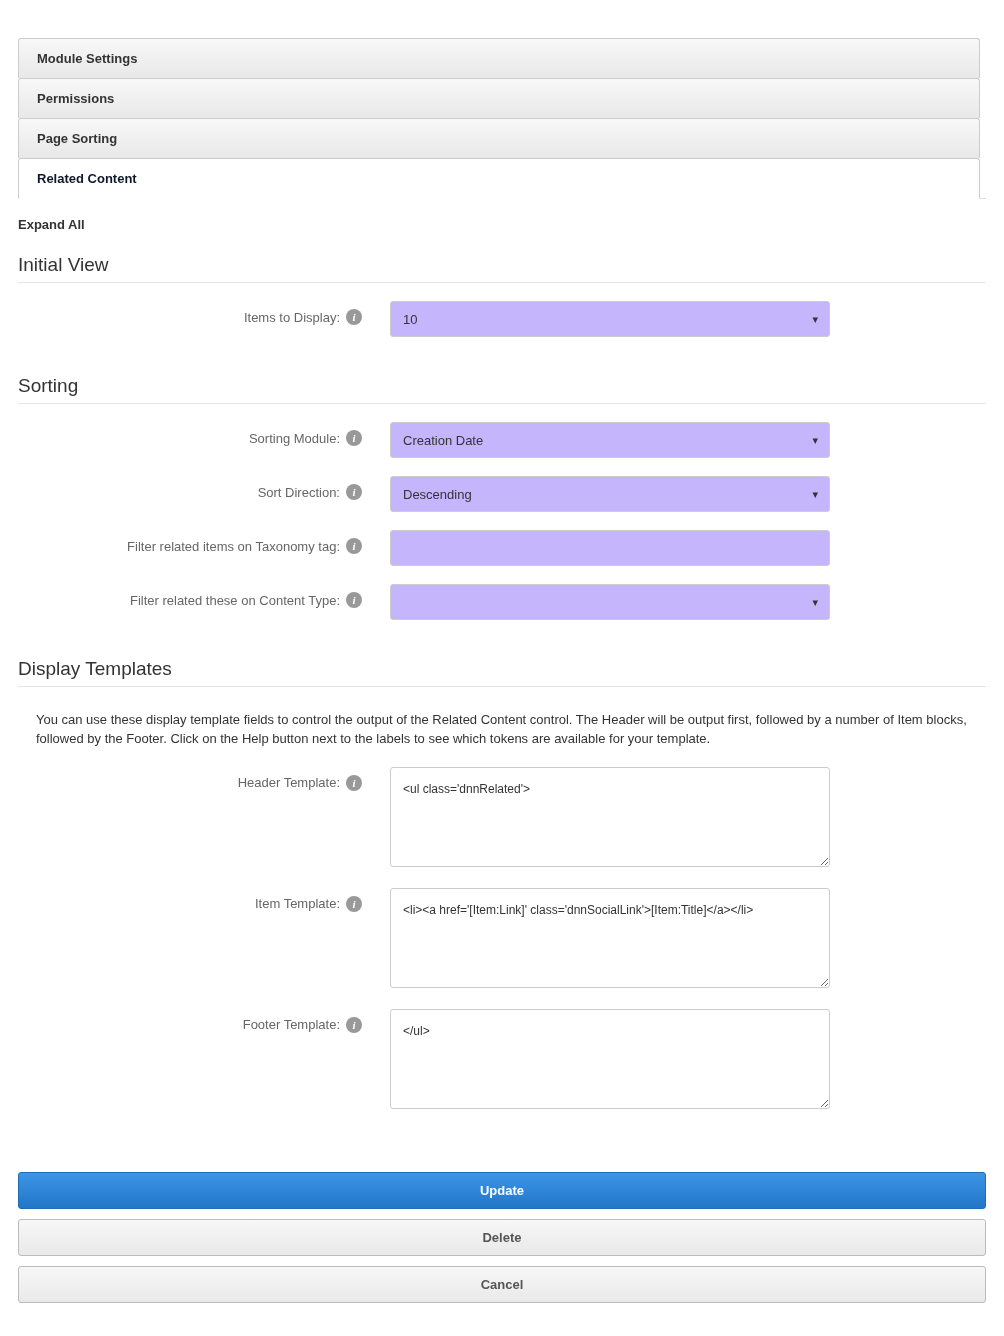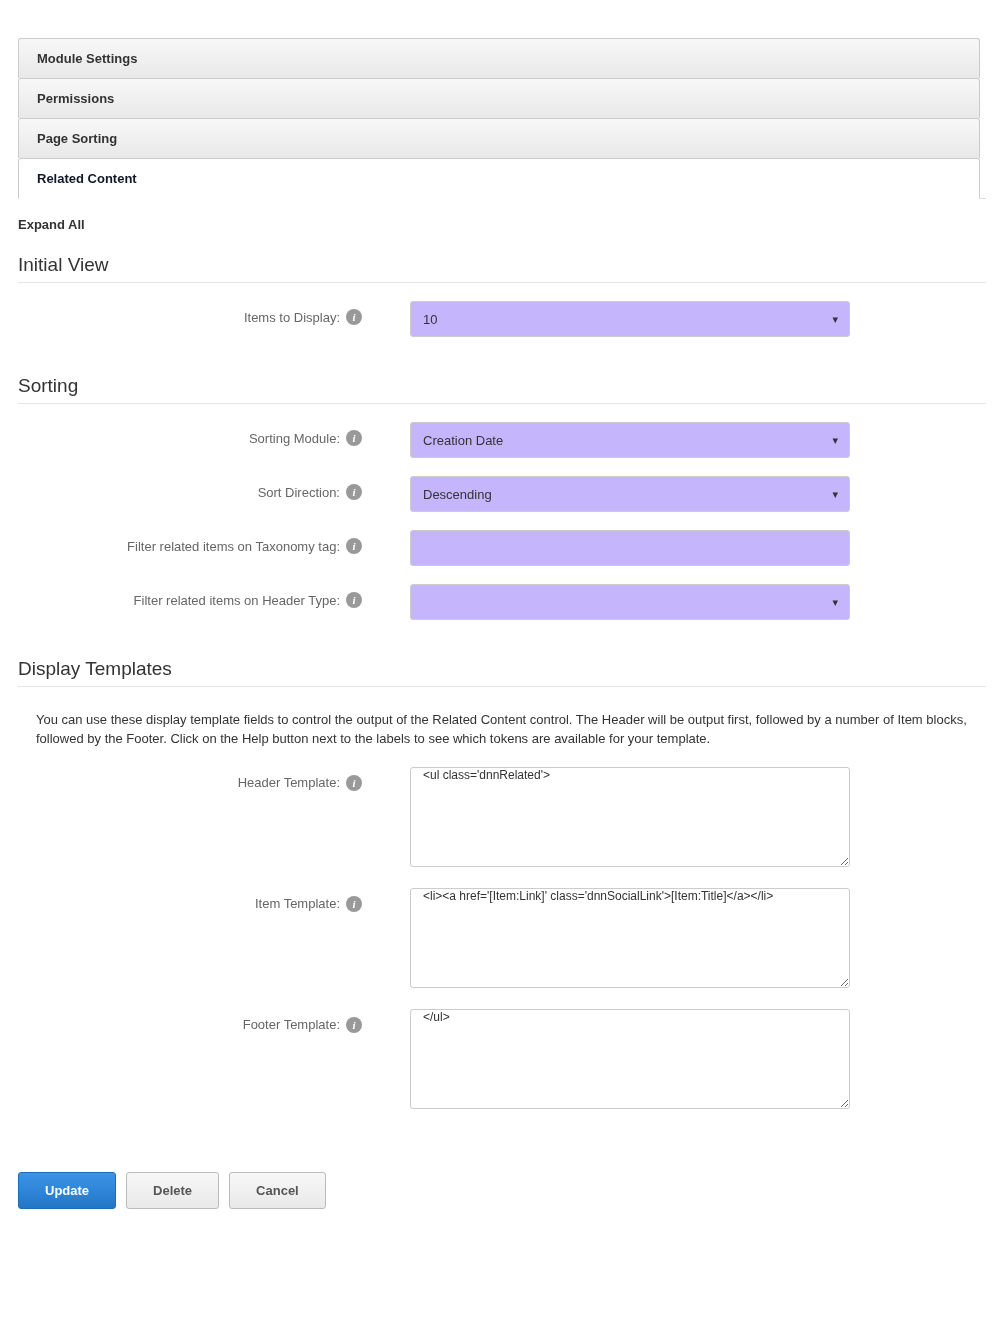--- a/index.html
+++ b/index.html
@@ -56,21 +56,20 @@
     padding-bottom: 6px;
     border-bottom: 1px solid #e5e5e5;
   }
   .section-title.topspace {
     margin-top: 38px;
   }
   .form-row {
     display: flex;
     align-items: flex-start;
     margin: 18px 0;
-    gap: 20px;
   }
   .label-area {
     width: 352px;
     text-align: right;
     padding-right: 8px;
     padding-top: 8px;
     color: #666;
     font-size: 13px;
     display: flex;
     justify-content: flex-end;
@@ -122,36 +121,37 @@
     transform: translateY(-50%);
     color: #333;
     font-size: 11px;
     pointer-events: none;
   }
   .textarea {
     width: 100%;
     height: 100px;
     border: 1px solid #ccc;
     border-radius: 3px;
-    padding: 0 12px;
+    padding: 14px 12px;
     font-size: 12px;
     color: #333;
     font-family: Arial, Helvetica, sans-serif;
     resize: both;
   }
   .info-para {
     font-size: 13px;
     color: #333;
     margin: 24px 0 10px 18px;
     line-height: 1.45;
   }
   .button-row {
     margin-top: 60px;
     display: flex;
     gap: 10px;
+    flex-direction: column;
   }
   .btn {
     padding: 10px 26px;
     border: 1px solid #bbb;
     border-radius: 3px;
     font-weight: bold;
     font-size: 13px;
     cursor: pointer;
     background: linear-gradient(#f7f7f7, #e9e9e9);
     color: #555;
@@ -225,21 +225,21 @@
       <span>Filter related items on Taxonomy tag:</span>
       <span class="help-icon">i</span>
     </div>
     <div class="control-area">
       <input class="text-input" type="text" value="" style="">
     </div>
   </div>
 
   <div class="form-row">
     <div class="label-area">
-      <span>Filter related items on Header Type:</span>
+      <span>Filter related these on Content Type:</span>
       <span class="help-icon">i</span>
     </div>
     <div class="control-area">
       <div class="select-wrap">
         <input class="select" readonly="" value="" style="">
       </div>
     </div>
   </div>
 
   

